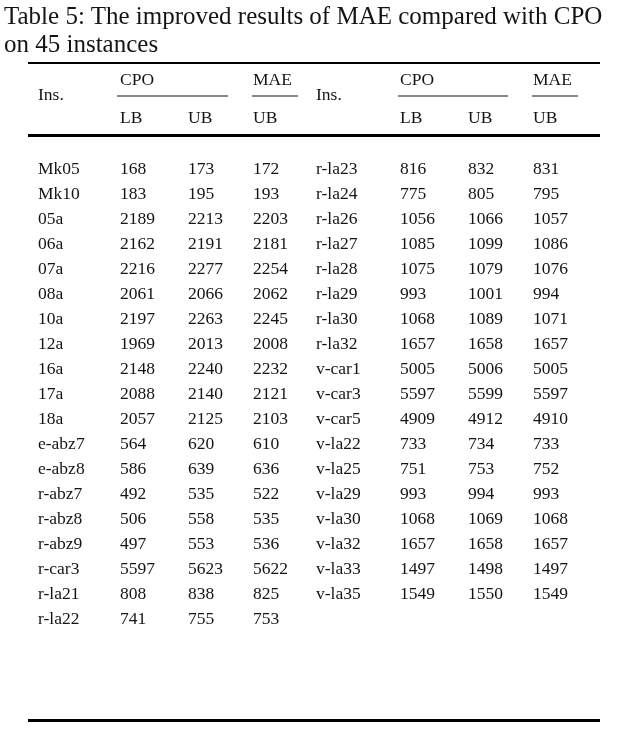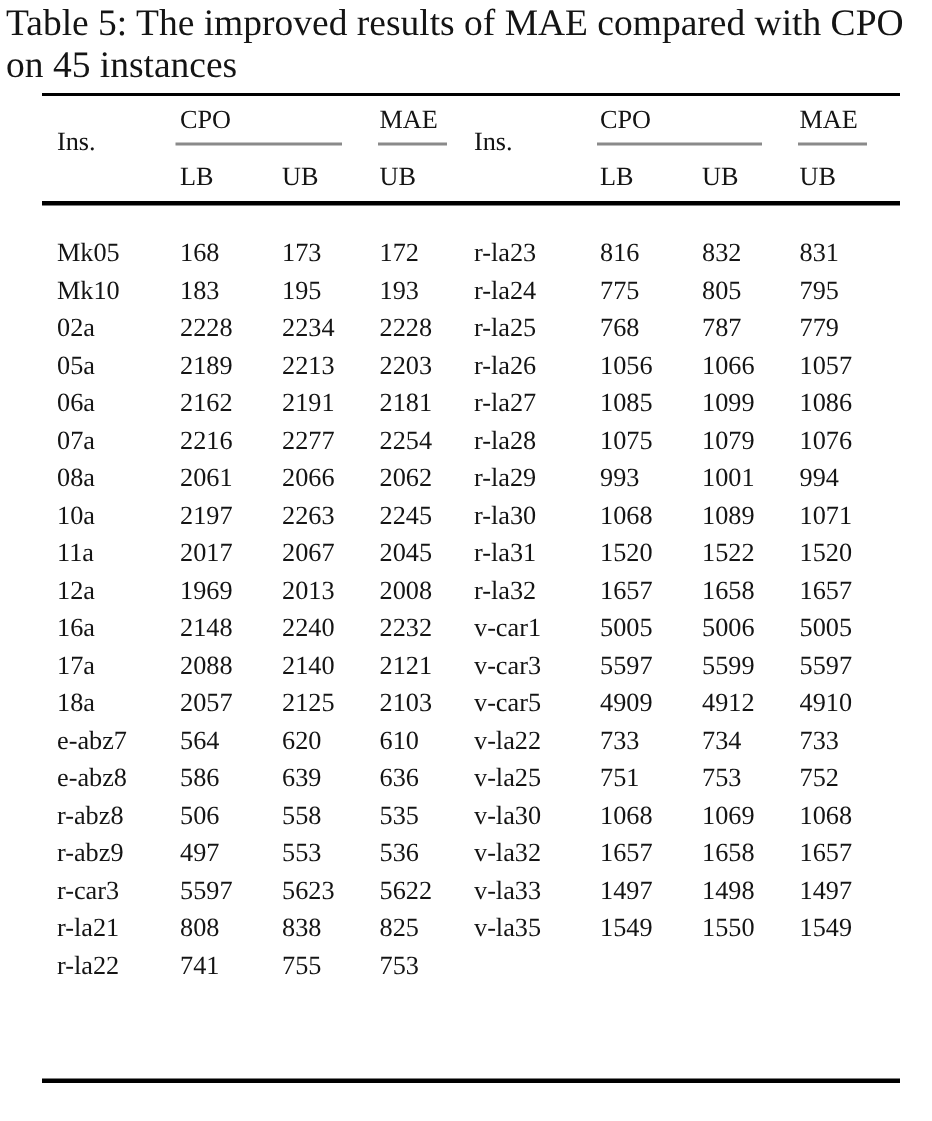--- a/index.html
+++ b/index.html
@@ -104,30 +104,20 @@
           <td>Mk10</td>
           <td>183</td>
           <td>195</td>
           <td>193</td>
           <td>r-la24</td>
           <td>775</td>
           <td>805</td>
           <td>795</td>
         </tr>
         <tr>
-          <td>02a</td>
-          <td>2228</td>
-          <td>2234</td>
-          <td>2228</td>
-          <td>r-la25</td>
-          <td>768</td>
-          <td>787</td>
-          <td>779</td>
-        </tr>
-        <tr>
           <td>05a</td>
           <td>2189</td>
           <td>2213</td>
           <td>2203</td>
           <td>r-la26</td>
           <td>1056</td>
           <td>1066</td>
           <td>1057</td>
         </tr>
         <tr>
@@ -164,30 +154,20 @@
           <td>10a</td>
           <td>2197</td>
           <td>2263</td>
           <td>2245</td>
           <td>r-la30</td>
           <td>1068</td>
           <td>1089</td>
           <td>1071</td>
         </tr>
         <tr>
-          <td>11a</td>
-          <td>2017</td>
-          <td>2067</td>
-          <td>2045</td>
-          <td>r-la31</td>
-          <td>1520</td>
-          <td>1522</td>
-          <td>1520</td>
-        </tr>
-        <tr>
           <td>12a</td>
           <td>1969</td>
           <td>2013</td>
           <td>2008</td>
           <td>r-la32</td>
           <td>1657</td>
           <td>1658</td>
           <td>1657</td>
         </tr>
         <tr>
@@ -234,20 +214,30 @@
           <td>e-abz8</td>
           <td>586</td>
           <td>639</td>
           <td>636</td>
           <td>v-la25</td>
           <td>751</td>
           <td>753</td>
           <td>752</td>
         </tr>
         <tr>
+          <td>r-abz7</td>
+          <td>492</td>
+          <td>535</td>
+          <td>522</td>
+          <td>v-la29</td>
+          <td>993</td>
+          <td>994</td>
+          <td>993</td>
+        </tr>
+        <tr>
           <td>r-abz8</td>
           <td>506</td>
           <td>558</td>
           <td>535</td>
           <td>v-la30</td>
           <td>1068</td>
           <td>1069</td>
           <td>1068</td>
         </tr>
         <tr>

